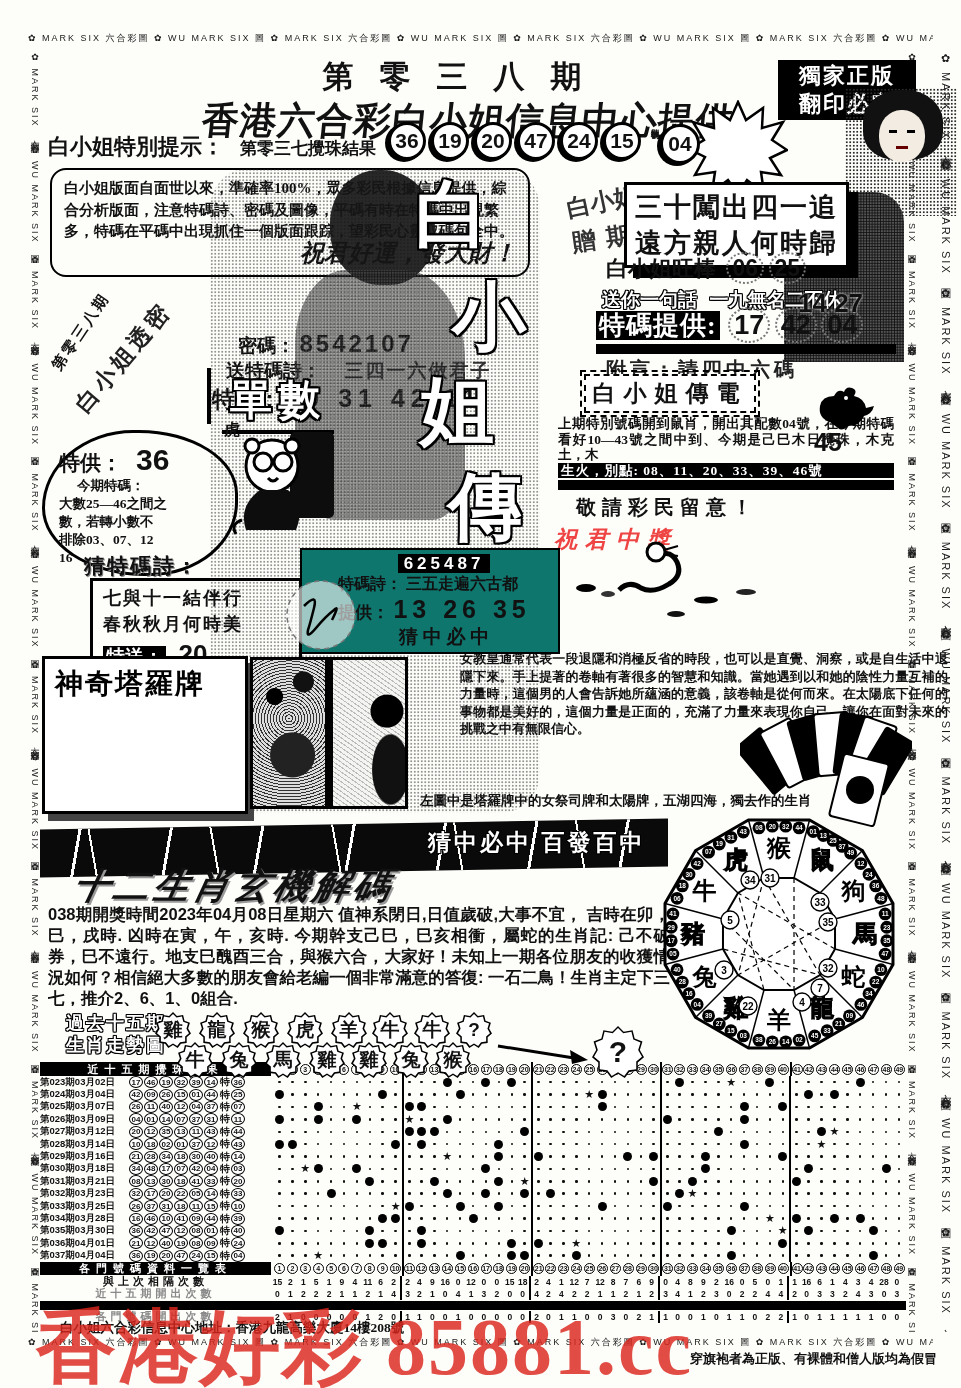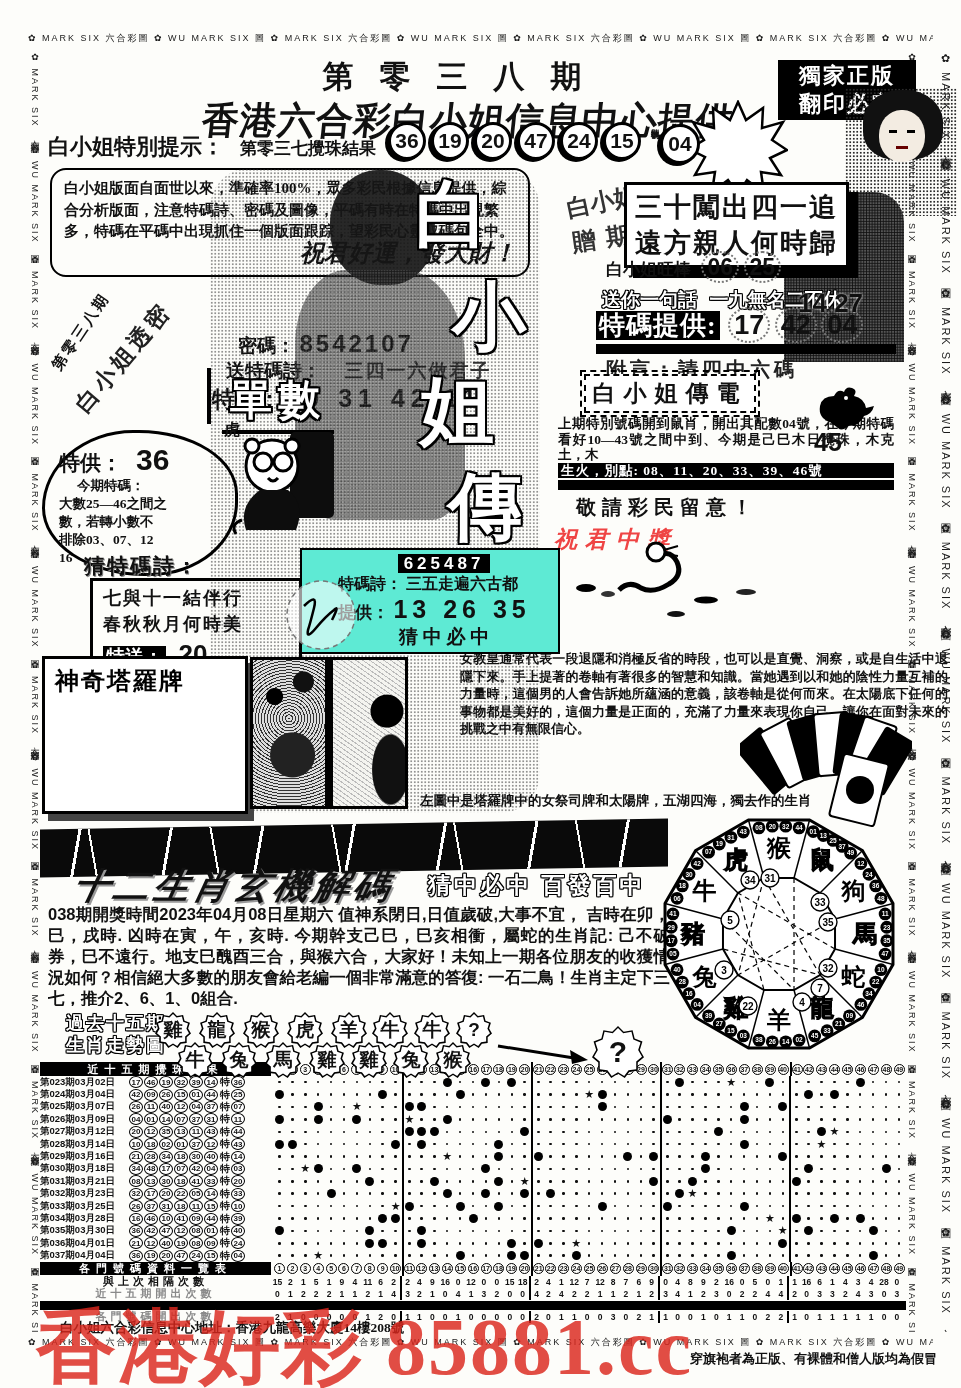--- a/index.html
+++ b/index.html
@@ -35,34 +35,34 @@
   .kv-value{font-size:24px;font-weight:bold;letter-spacing:3px;}
   
   .bigchar{font-size:42px;font-weight:900;letter-spacing:6px;}
   #bubble{border:3px solid #000;border-radius:48% 52% 46% 54%/55% 45% 52% 48%;padding:10px 8px 6px 14px;}
   #bubble .tg{font-size:21px;font-weight:900;}
   #bubble .tgnum{font-size:30px;font-weight:900;margin-left:14px;}
   #bubble .bl{font-size:13.5px;line-height:18px;font-weight:bold;font-family:"Liberation Serif",serif;}
   #guess-box{border:3px solid #000;padding:4px 10px;}
   #guess-box .poem{font-size:18px;line-height:26px;font-weight:bold;font-family:"Liberation Serif",serif;letter-spacing:2px;}
   .inv{background:#000;color:#fff;padding:0 3px;font-weight:900;}
-  #secret-box{border:2px solid #000;padding:4px 8px 2px 36px;background:#5eead4;}
+  #secret-box{border:2px solid #000;padding:4px 8px 2px 36px;background:#0f766e;}
   #code-badge{background:#000;color:#fff;font-weight:bold;font-size:17px;letter-spacing:4px;padding:0 6px;}
   
   #headline-box{border:3px solid #000;box-shadow:9px 10px 0 #000;padding:4px 8px;background:#fff;}
   #headline-box div{font-size:27px;font-weight:900;letter-spacing:2px;line-height:36px;white-space:nowrap;}
   .brush{font-family:"Liberation Serif",serif;font-weight:900;}
   .dotnum{border:2px dotted #777;border-radius:50%;padding:1px 4px;font-weight:900;}
   
   #cd-title{border:2px dashed #000;outline:2px dashed #000;outline-offset:2px;text-align:center;
      font-size:23px;font-weight:900;letter-spacing:8px;padding:2px 0;background:#fff;}
   #cd-para{font-size:13.5px;line-height:15.5px;font-weight:bold;font-family:"Liberation Serif",serif;text-align:justify;}
   
   #tarot-box{border:3px solid #000;box-shadow:6px 7px 0 #444;background:#fff;}
-  #tarot-title{font-size:24px;font-weight:900;letter-spacing:2px;}
+  #tarot-title{font-size:28px;font-weight:900;letter-spacing:2px;}
   .card{width:76px;height:150px;border:2px solid #000;box-sizing:border-box;position:relative;overflow:hidden;background:
      radial-gradient(circle at 30% 25%,#000 8px,transparent 9px),
      radial-gradient(circle at 70% 15%,#111 10px,transparent 11px),
      radial-gradient(circle at 55% 65%,#222 22px,transparent 23px),
      repeating-radial-gradient(circle at 50% 40%,#333 0 1px,transparent 1px 3px),#ddd;}
   .card.light{background:
      radial-gradient(circle at 75% 35%,#000 16px,transparent 17px),
      radial-gradient(ellipse at 80% 75%,#111 18px,transparent 19px),
      repeating-linear-gradient(35deg,#bbb 0 1px,transparent 1px 4px),#f4f4f0;}
   #tar-para{font-size:13px;line-height:17.6px;font-weight:bold;font-family:"Liberation Serif",serif;text-align:justify;margin-left:40px;}
@@ -225,21 +225,21 @@
     <path d="M20 28 q14 -14 10 2 t-6 22 q-2 10 8 -2 t18 -18 q6 -6 -2 10" fill="none" stroke="#000" stroke-width="2.5"></path>
   </svg>
 
   <div class="abs brush" style="left:566px;top:186px;font-size:24px;transform:rotate(-12deg);color:#333;">白小姐</div>
   <div class="abs brush" style="left:572px;top:222px;font-size:24px;transform:rotate(-8deg);color:#333;letter-spacing:10px;">贈期</div>
   <div class="abs" id="headline-box" style="left:624px;top:182px;">
     <div>三十闖出四一追</div>
     <div>遠方親人何時歸</div>
   </div>
   <div class="abs" style="left:606px;top:254px;white-space:nowrap;">
-    <span class="brush" style="font-size:17px;">白小姐旺棒</span>
+    <span class="brush" style="font-size:22px;">白小姐旺棒</span>
     <span class="dotnum" style="font-size:23px;margin-left:6px;">06</span>
     <span class="dotnum" style="font-size:23px;">25</span>
   </div>
   <div class="abs" style="left:602px;top:287px;white-space:nowrap;">
     <span class="outl1 brush" style="font-size:19px;">送你一句話</span>
     <span class="outl1 brush" style="font-size:19px;margin-left:8px;">一九無名二不休</span>
   </div>
   <div class="abs" style="left:596px;top:308px;white-space:nowrap;">
     <span class="inv brush" style="font-size:26px;letter-spacing:1px;">特碼提供:</span>
     <span class="dotnum" style="font-size:27px;margin-left:4px;">17</span>
@@ -293,21 +293,21 @@
       <rect x="114" y="20" width="34" height="62" rx="3" transform="rotate(19 131 51)" fill="#fff" stroke="#000" stroke-width="2"></rect>
       <rect x="128" y="30" width="34" height="62" rx="3" transform="rotate(31 145 61)" fill="#000"></rect>
       <rect x="96" y="58" width="46" height="64" rx="3" transform="rotate(14 119 90)" fill="#fff" stroke="#000" stroke-width="2"></rect>
       <circle cx="120" cy="90" r="14" fill="#000"></circle>
     </g>
   </svg>
   <div class="abs" style="left:420px;top:792px;width:490px;font-size:13.5px;font-weight:bold;font-family:'Liberation Serif',serif;">左圖中是塔羅牌中的女祭司牌和太陽牌，五湖四海，獨去作的生肖</div>
 
   <div class="abs" id="callig" style="left:40px;top:824px;width:628px;height:48px;"></div>
   <div class="abs" id="zt-title" style="left:74px;top:862px;">十二生肖玄機解碼</div>
-  <div class="abs outl1" style="left:428px;top:870px;font-size:23px;font-weight:900;letter-spacing:3px;white-space:nowrap;">猜中必中 百發百中</div>
+  <div class="abs outl1" style="left:428px;top:827px;font-size:23px;font-weight:900;letter-spacing:3px;white-space:nowrap;">猜中必中 百發百中</div>
   <div class="abs" id="zt-para" style="left:48px;top:904px;width:622px;height:102px;overflow:hidden;">038期開獎時間2023年04月08日星期六 值神系閉日,日值歲破,大事不宜， 吉時在卯，巳，戌時. 凶時在寅，午，亥時. 今期幹支己巳，巳亥相衝，屬蛇的生肖記: 己不破券，巳不遠行。地支巳醜酉三合，與猴六合，大家好！未知上一期各位朋友的收獲情況如何？相信絕大多數的朋友會給老編一個非常滿意的答復: 一石二鳥！生肖主定下三七，推介2、6、1、0組合.</div>
 
   <div class="abs outl1" style="left:66px;top:1012px;font-size:18px;font-weight:900;line-height:22px;letter-spacing:2px;">
     <div>過去十五期</div>
     <div>生肖走勢圖</div>
   </div>
   <div id="zigzag"></div>
   <svg class="abs" style="left:496px;top:1040px;" width="92" height="26" viewBox="0 0 92 26">
     <line x1="2" y1="6" x2="78" y2="18" stroke="#000" stroke-width="3"></line>
     <polygon points="92,20 74,10 76,24" fill="#000"></polygon>

